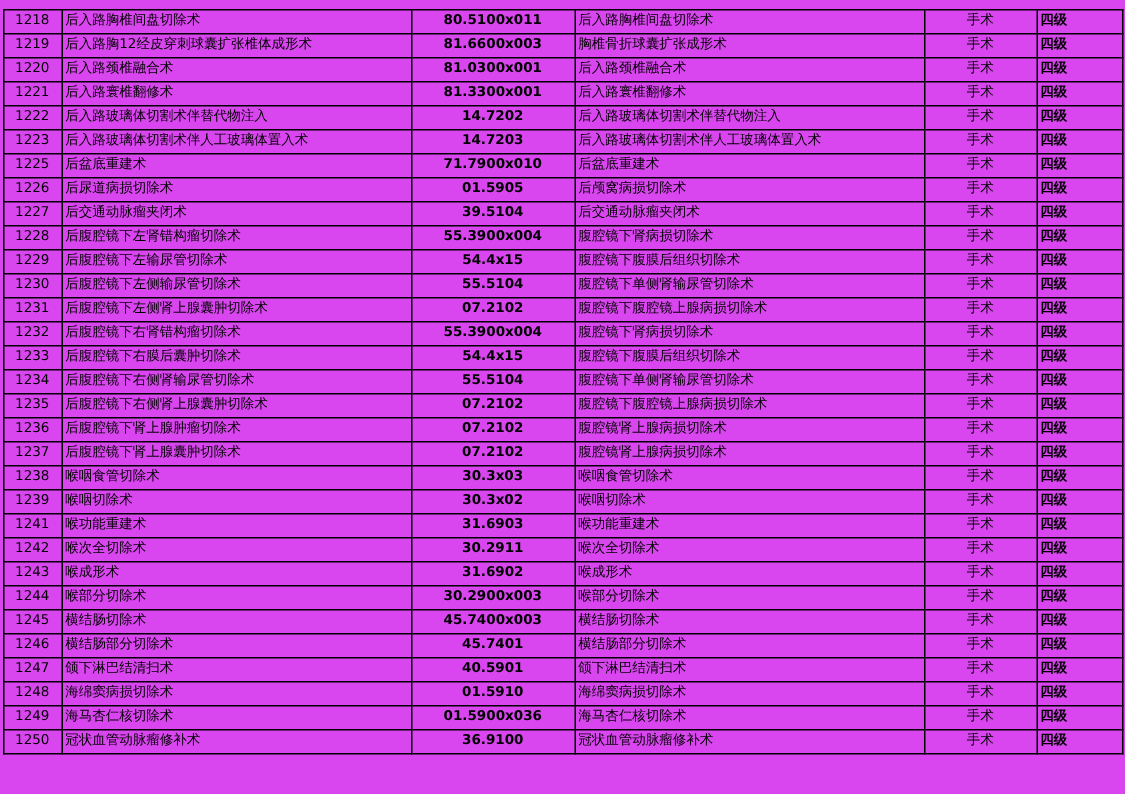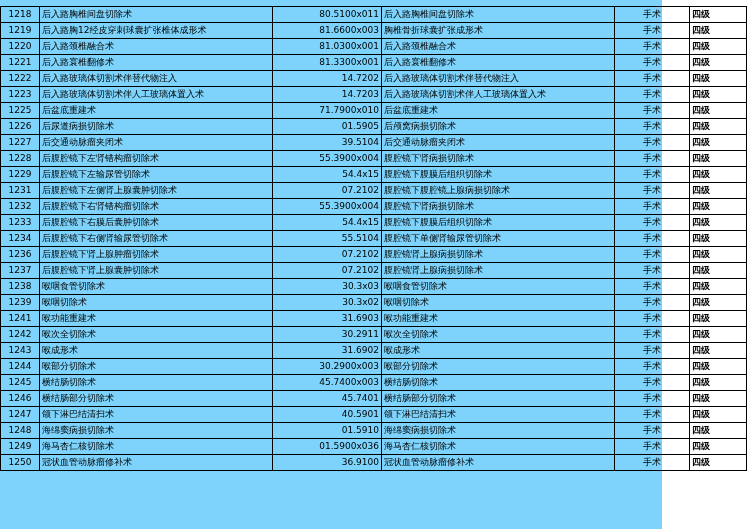--- a/index.html
+++ b/index.html
@@ -7,24 +7,24 @@
     padding: 0;
     background: #ffffff;
   }
   body {
     width: 750px;
     height: 529px;
     font-family: "DejaVu Sans", "Liberation Sans", sans-serif;
     overflow: hidden;
   }
   #sheet {
-    width: 662px;
+    width: 750px;
     height: 529px;
     position: relative;
-    background: #7dd3fc;
+    background: #d946ef;
     padding-top: 6px;
     box-sizing: border-box;
   }
   table.codes {
     border-collapse: collapse;
     margin: 0 auto;
     width: 716px;
     table-layout: fixed;
   }
   table.codes td {
@@ -40,22 +40,23 @@
   td.c-idx {
     width: 34px;
     text-align: center;
   }
   td.c-name {
     width: 228px;
     text-align: left;
   }
   td.c-code {
     width: 104px;
-    text-align: right;
+    text-align: center;
     padding-left: 4px;
+    font-weight: bold;
   }
   td.c-alias {
     width: 228px;
     text-align: left;
   }
   td.c-type {
     width: 70px;
     text-align: center;
   }
   td.c-level {
@@ -152,20 +153,28 @@
         </tr>
         <tr>
           <td class="c-idx">1229</td>
           <td class="c-name">后腹腔镜下左输尿管切除术</td>
           <td class="c-code">54.4x15</td>
           <td class="c-alias">腹腔镜下腹膜后组织切除术</td>
           <td class="c-type">手术</td>
           <td class="c-level">四级</td>
         </tr>
         <tr>
+          <td class="c-idx">1230</td>
+          <td class="c-name">后腹腔镜下左侧输尿管切除术</td>
+          <td class="c-code">55.5104</td>
+          <td class="c-alias">腹腔镜下单侧肾输尿管切除术</td>
+          <td class="c-type">手术</td>
+          <td class="c-level">四级</td>
+        </tr>
+        <tr>
           <td class="c-idx">1231</td>
           <td class="c-name">后腹腔镜下左侧肾上腺囊肿切除术</td>
           <td class="c-code">07.2102</td>
           <td class="c-alias">腹腔镜下腹腔镜上腺病损切除术</td>
           <td class="c-type">手术</td>
           <td class="c-level">四级</td>
         </tr>
         <tr>
           <td class="c-idx">1232</td>
           <td class="c-name">后腹腔镜下右肾错构瘤切除术</td>
@@ -180,20 +189,28 @@
           <td class="c-code">54.4x15</td>
           <td class="c-alias">腹腔镜下腹膜后组织切除术</td>
           <td class="c-type">手术</td>
           <td class="c-level">四级</td>
         </tr>
         <tr>
           <td class="c-idx">1234</td>
           <td class="c-name">后腹腔镜下右侧肾输尿管切除术</td>
           <td class="c-code">55.5104</td>
           <td class="c-alias">腹腔镜下单侧肾输尿管切除术</td>
+          <td class="c-type">手术</td>
+          <td class="c-level">四级</td>
+        </tr>
+        <tr>
+          <td class="c-idx">1235</td>
+          <td class="c-name">后腹腔镜下右侧肾上腺囊肿切除术</td>
+          <td class="c-code">07.2102</td>
+          <td class="c-alias">腹腔镜下腹腔镜上腺病损切除术</td>
           <td class="c-type">手术</td>
           <td class="c-level">四级</td>
         </tr>
         <tr>
           <td class="c-idx">1236</td>
           <td class="c-name">后腹腔镜下肾上腺肿瘤切除术</td>
           <td class="c-code">07.2102</td>
           <td class="c-alias">腹腔镜肾上腺病损切除术</td>
           <td class="c-type">手术</td>
           <td class="c-level">四级</td>

